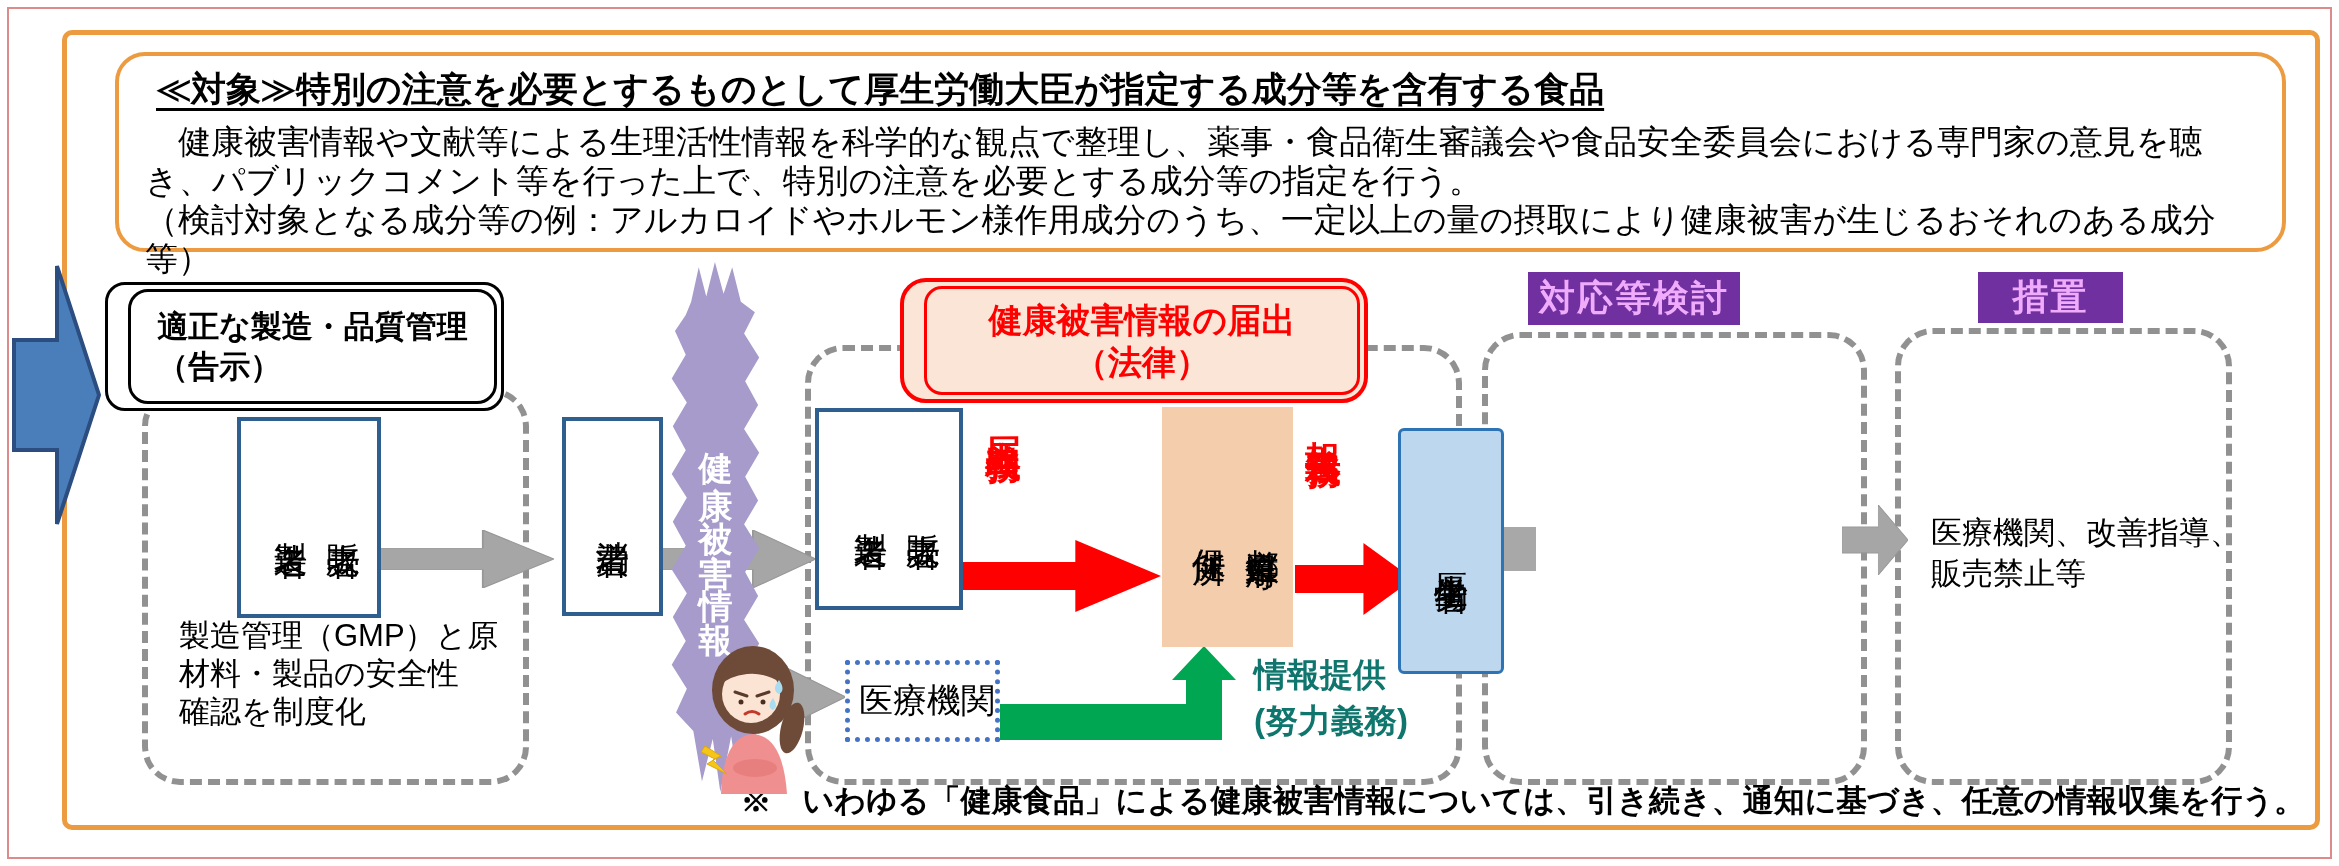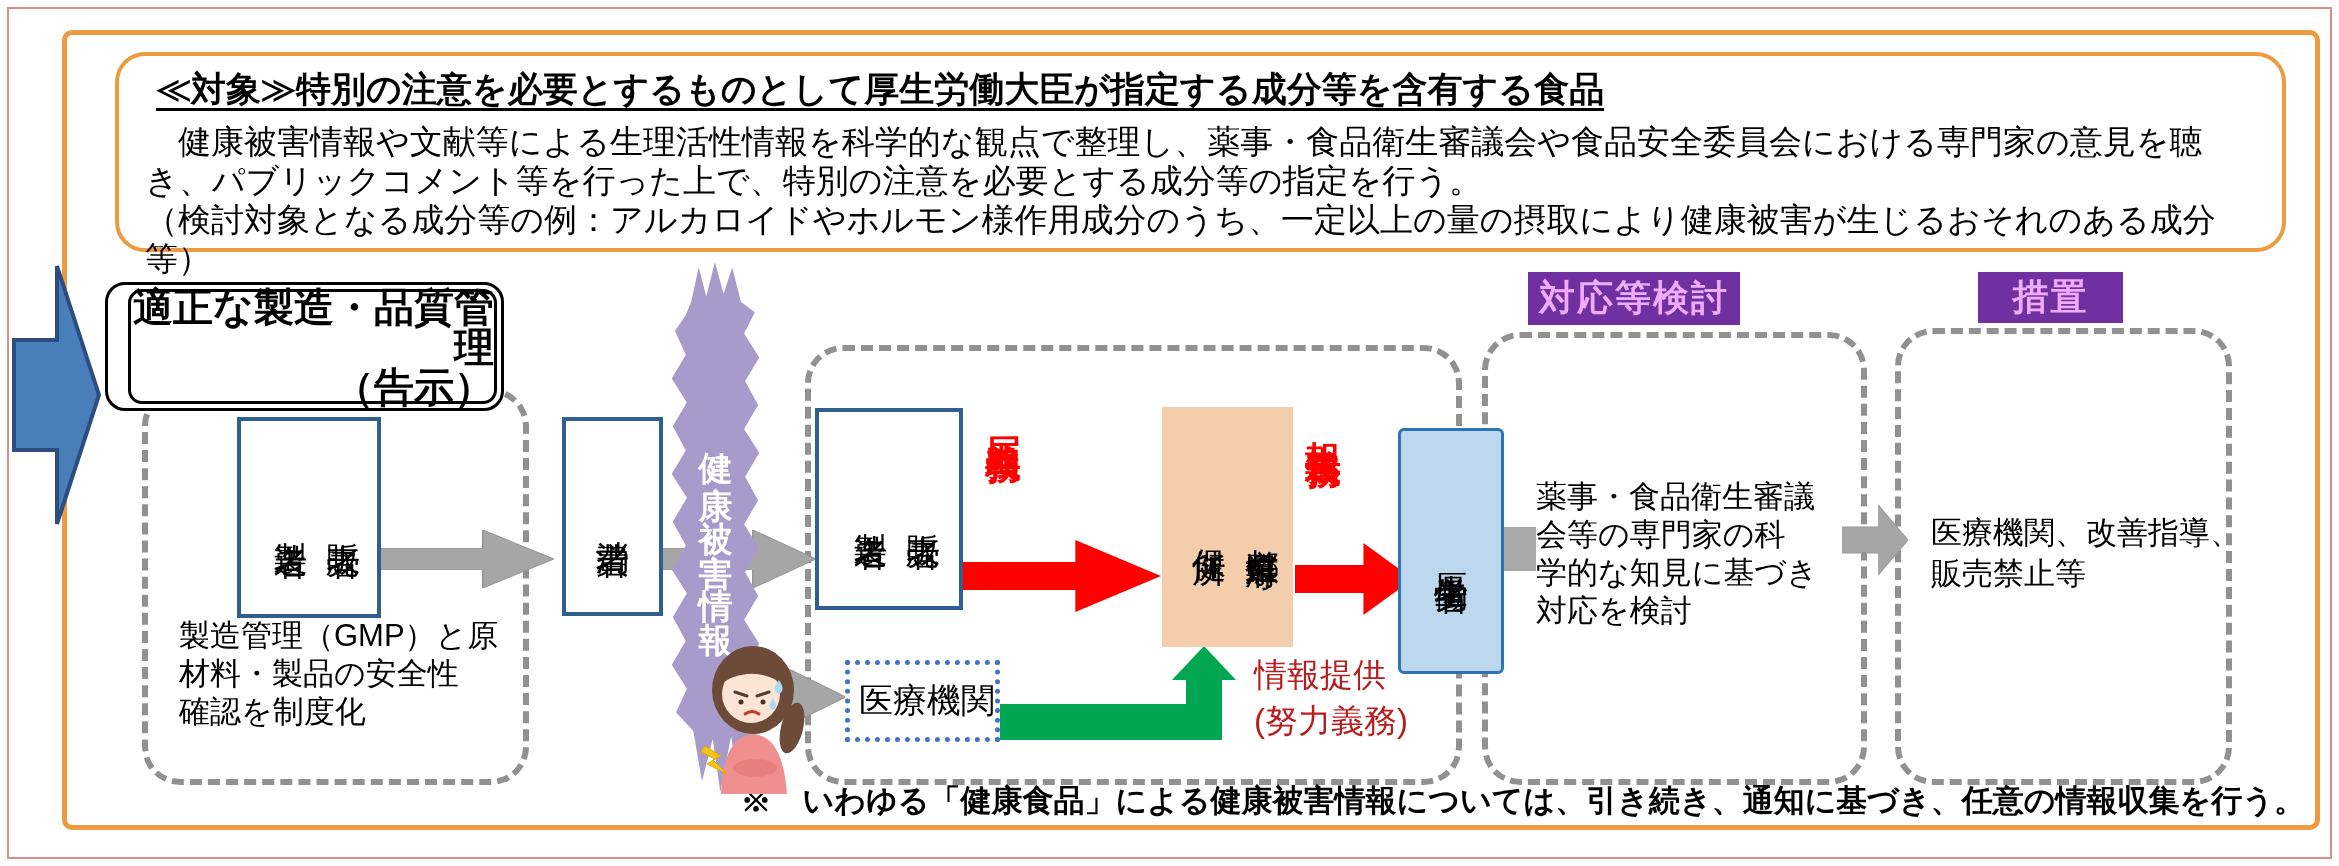--- a/index.html
+++ b/index.html
@@ -17,21 +17,21 @@
   .header-title{left:26px;top:10px;font-size:35px;font-weight:bold;text-decoration:underline;text-decoration-thickness:3px;text-underline-offset:7px;margin-left:11px;}
   .header-body{left:10px;top:66px;width:2135px;font-size:33px;line-height:39px;}
   
   .region{border:6px dashed #919191;border-radius:38px;z-index:1;}
   .region1{left:142px;top:388px;width:375px;height:385px;}
   .region2{left:805px;top:345px;width:645px;height:428px;}
   .region3{left:1482px;top:332px;width:373px;height:441px;}
   .region4{left:1895px;top:328px;width:325px;height:445px;}
   
   .kokuji{left:105px;top:282px;width:393px;height:123px;background:#fff;border:3px solid #000;border-radius:20px;z-index:4;}
-  .kokuji-inner{position:absolute;inset:4px;border:3px solid #000;border-radius:14px;display:flex;align-items:center;justify-content:center;text-align:right;font-size:40px;font-weight:bold;line-height:40px;}
+  .kokuji-inner{position:absolute;inset:4px;border:3px solid #000;border-radius:20px;display:flex;align-items:center;justify-content:center;text-align:left;font-size:31px;font-weight:bold;line-height:40px;}
   .redbox{left:900px;top:278px;width:460px;height:117px;background:#FBE5D6;border:4px solid #FF0000;border-radius:26px;z-index:5;}
   .redbox-inner{position:absolute;inset:4px;border:3px solid #FF0000;border-radius:18px;display:flex;align-items:center;justify-content:center;text-align:center;color:#FF0000;font-size:34px;font-weight:bold;line-height:42px;}
   
   .entity{background:#fff;border:4px solid #2E5F8F;display:flex;align-items:center;justify-content:center;z-index:4;}
   .vtext{writing-mode:vertical-rl;text-orientation:upright;font-size:34px;line-height:1.55;letter-spacing:2px;}
   .maker1{left:237px;top:417px;width:136px;height:193px;}
   .consumer{left:562px;top:417px;width:93px;height:191px;}
   .maker2{left:815px;top:408px;width:140px;height:194px;}
   .pref{left:1162px;top:407px;width:131px;height:240px;background:#F4CDAC;display:flex;align-items:center;justify-content:center;z-index:4;}
   .mhlw{left:1398px;top:428px;width:100px;height:240px;background:#BDD7EE;border:3px solid #2E74B5;border-radius:6px;display:flex;align-items:center;justify-content:center;z-index:4;}
@@ -44,21 +44,21 @@
   .note{font-size:31px;line-height:38px;z-index:4;}
   .gmp-note{left:163px;top:617px;width:350px;}
   .review-note{left:1520px;top:478px;width:345px;}
   .measure-note{left:1915px;top:512px;width:320px;line-height:41px;}
   .footnote{left:700px;top:780px;width:1605px;text-align:right;font-size:31px;font-weight:bold;z-index:4;}
   
   .duty{writing-mode:vertical-rl;text-orientation:upright;color:#FF0000;font-size:36px;font-weight:bold;letter-spacing:4px;z-index:4;}
   .duty-notify{left:978px;top:408px;height:215px;}
   .duty-report{left:1298px;top:413px;height:215px;}
   
-  .info-provide{left:1238px;top:652px;color:#b91c1c;font-size:33px;font-weight:normal;line-height:46px;z-index:5;}
+  .info-provide{left:1238px;top:652px;color:#0f766e;font-size:33px;font-weight:bold;line-height:46px;z-index:5;}
   
   .starburst{left:662px;top:262px;width:108px;height:530px;background:#A79BCB;z-index:4;
     clip-path:polygon(27% 7.5%,34% 1%,41% 6.5%,49% 0%,57% 6%,65% 1%,73% 7.5%,86% 9.5%,76% 13.5%,90% 18%,77% 22.5%,89% 27%,76% 31.5%,90% 36%,77% 40.5%,89% 45%,76% 49.5%,90% 54%,77% 58.5%,89% 63%,76% 67.5%,90% 72%,77% 76.5%,89% 81%,78% 85%,88% 89.5%,71% 98.5%,64% 89.5%,54% 100%,47% 90%,37% 98%,29% 88.5%,13% 85%,23% 80.5%,9% 76%,22% 71.5%,10% 67%,23% 62.5%,9% 58%,22% 53.5%,10% 49%,23% 44.5%,9% 40%,22% 35.5%,10% 31%,23% 26.5%,9% 22%,22% 17.5%,12% 13%,22% 10%);
     display:flex;align-items:center;justify-content:center;}
   .starburst .vtext{color:#fff;font-weight:bold;letter-spacing:34px;font-size:34px;line-height:1;}
   .gray-stub{left:1494px;top:527px;width:42px;height:44px;background:#A8A8A8;z-index:2;}
   svg{display:block;}
   .z2{z-index:2;}.z3{z-index:3;}.z5{z-index:5;}
 </style>
 </head>
@@ -128,20 +128,24 @@
     <circle cx="46" cy="74" r="2.5" fill="#4A2E20"></circle>
     <circle cx="68" cy="74" r="2.5" fill="#4A2E20"></circle>
     <path d="M 50,86 Q 57,81 64,86" stroke="#C0392B" stroke-width="3" fill="none" stroke-linecap="round"></path>
     <path d="M 84,52 q 7,10 0,14 q -8,-4 0,-14" fill="#A8DCF0"></path>
     <path d="M 78,70 q 6,9 0,12 q -7,-3 0,-12" fill="#A8DCF0"></path>
     <path d="M 26,166 Q 28,108 58,106 Q 88,108 92,166 Z" fill="#F08F8F"></path>
     <ellipse cx="60" cy="140" rx="22" ry="9" fill="#E87F7F"></ellipse>
     <polygon points="10,118 26,128 18,132 32,146 12,136 20,131 6,124" fill="#F5C518" stroke="#E0A800" stroke-width="1"></polygon>
   </svg>
 
+  <div class="abs redbox">
+    <div class="redbox-inner preline">健康被害情報の届出
+（法律）</div>
+  </div>
 
   <div class="abs entity maker2">
     <div class="vtext preline">販売者
 製造者</div>
   </div>
 
   <div class="abs duty duty-notify">届出義務</div>
   <svg class="abs z2" style="left:957px;top:540px" width="204" height="72" viewBox="0 0 100 72" preserveAspectRatio="none">
     <polygon points="0,22 58,22 58,0 100,36 58,72 58,50 0,50" fill="#FF0000"></polygon>
   </svg>
@@ -165,24 +169,20 @@
     <span>医療機関</span>
   </div>
 
   <svg class="abs z3" style="left:990px;top:646px" width="246" height="112" viewBox="0 0 246 112">
     <polygon points="0,58 196,58 196,34 182,34 214,0 246,34 232,34 232,94 0,94" fill="#00A651"></polygon>
   </svg>
   <div class="abs info-provide preline">情報提供
 (努力義務)</div>
 
   <div class="abs stage-header review-header">対応等検討</div>
-  <div class="abs note review-note preline">薬事・食品衛生審議
-会等の専門家の科
-学的な知見に基づき
-対応を検討</div>
 
   <svg class="abs z2" style="left:1842px;top:505px" width="66" height="70" viewBox="0 0 100 60" preserveAspectRatio="none">
     <polygon points="0,19 55,19 55,0 100,30 55,60 55,41 0,41" fill="#A6A6A6" stroke="#979797" stroke-width="1"></polygon>
   </svg>
 
   <div class="abs stage-header measure-header">措置</div>
   <div class="abs note measure-note preline">医療機関、改善指導、
 販売禁止等</div>
 
   <div class="abs footnote">※　いわゆる「健康食品」による健康被害情報については、引き続き、通知に基づき、任意の情報収集を行う。</div>

